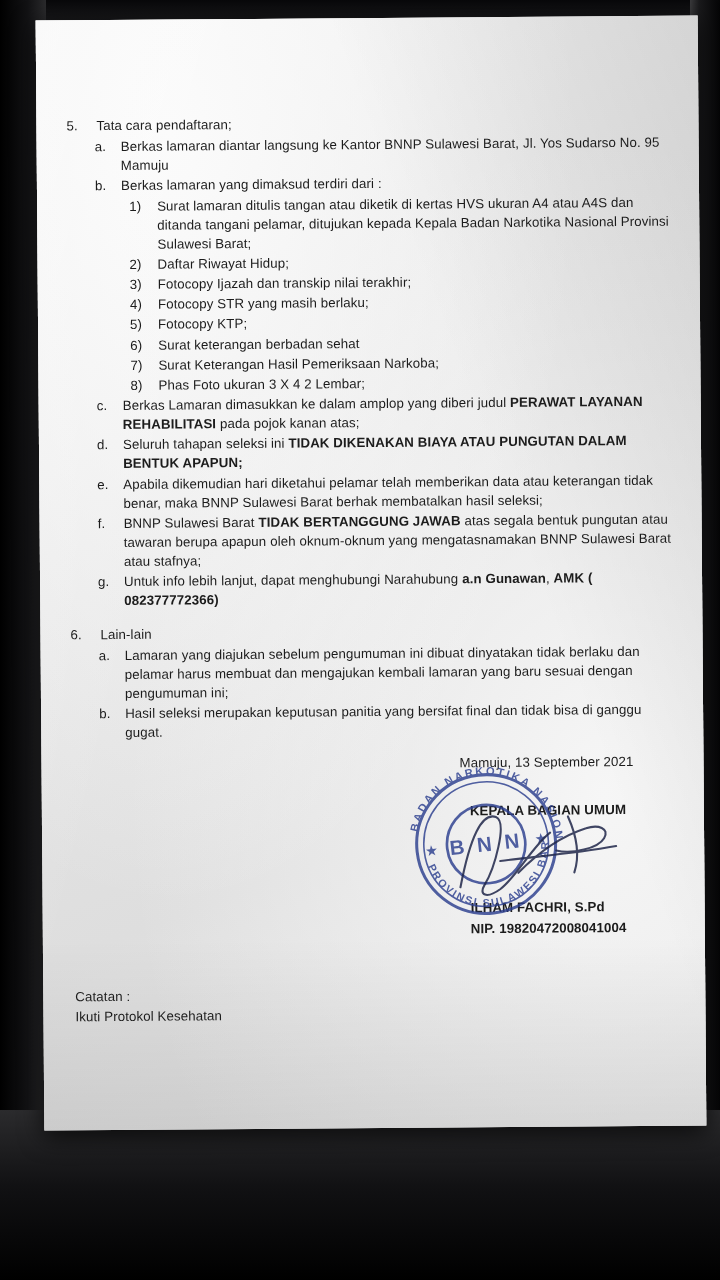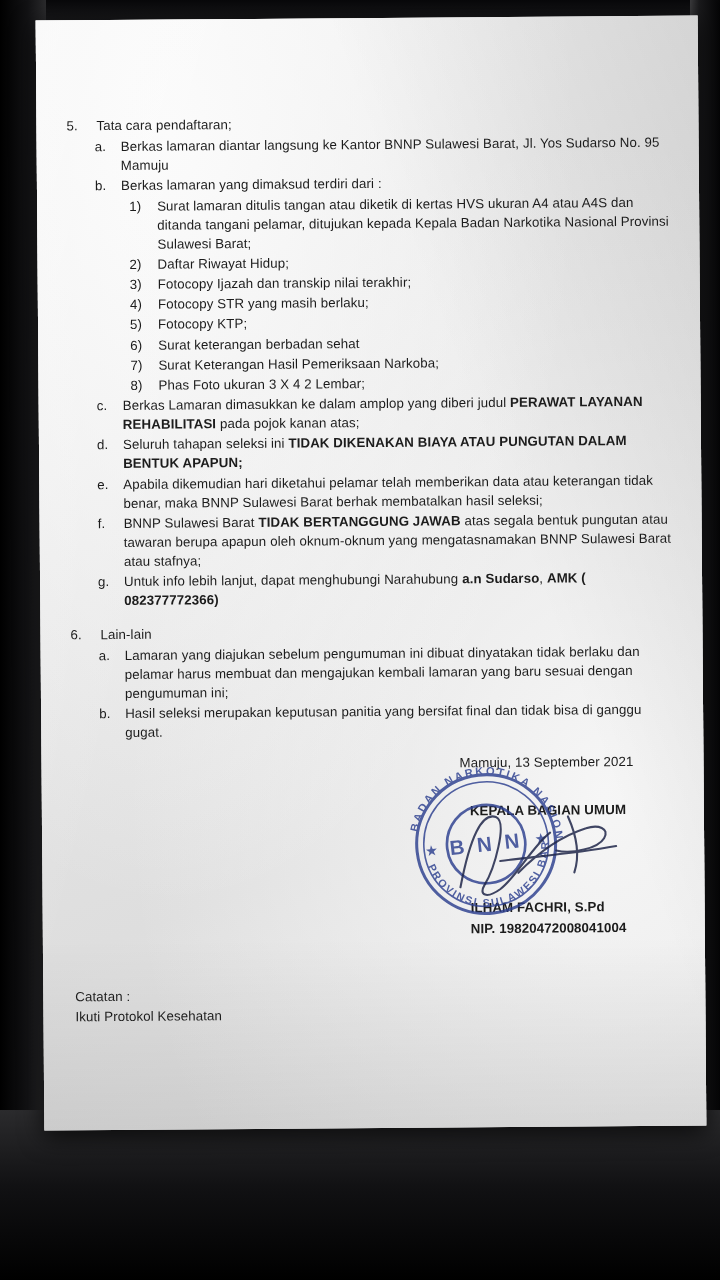--- a/index.html
+++ b/index.html
@@ -234,21 +234,21 @@
         <div class="lvl2">
           <div class="mark">e.</div>
           <div class="body txt">Apabila dikemudian hari diketahui pelamar telah memberikan data atau keterangan tidak benar, maka BNNP Sulawesi Barat berhak membatalkan hasil seleksi;</div>
         </div>
         <div class="lvl2">
           <div class="mark">f.</div>
           <div class="body txt">BNNP Sulawesi Barat <b>TIDAK BERTANGGUNG JAWAB</b> atas segala bentuk pungutan atau tawaran berupa apapun oleh  oknum-oknum yang mengatasnamakan BNNP Sulawesi Barat atau stafnya;</div>
         </div>
         <div class="lvl2">
           <div class="mark">g.</div>
-          <div class="body txt">Untuk info lebih lanjut, dapat menghubungi Narahubung <b>a.n Sudarso</b>, <b>AMK ( 082377772366)</b></div>
+          <div class="body txt">Untuk info lebih lanjut, dapat menghubungi Narahubung <b>a.n Gunawan</b>, <b>AMK ( 082377772366)</b></div>
         </div>
       </div>
 
       <div class="gap"></div>
 
       <div class="lvl1">
         <div class="mark">6.</div>
         <div class="body">Lain-lain</div>
       </div>
 

